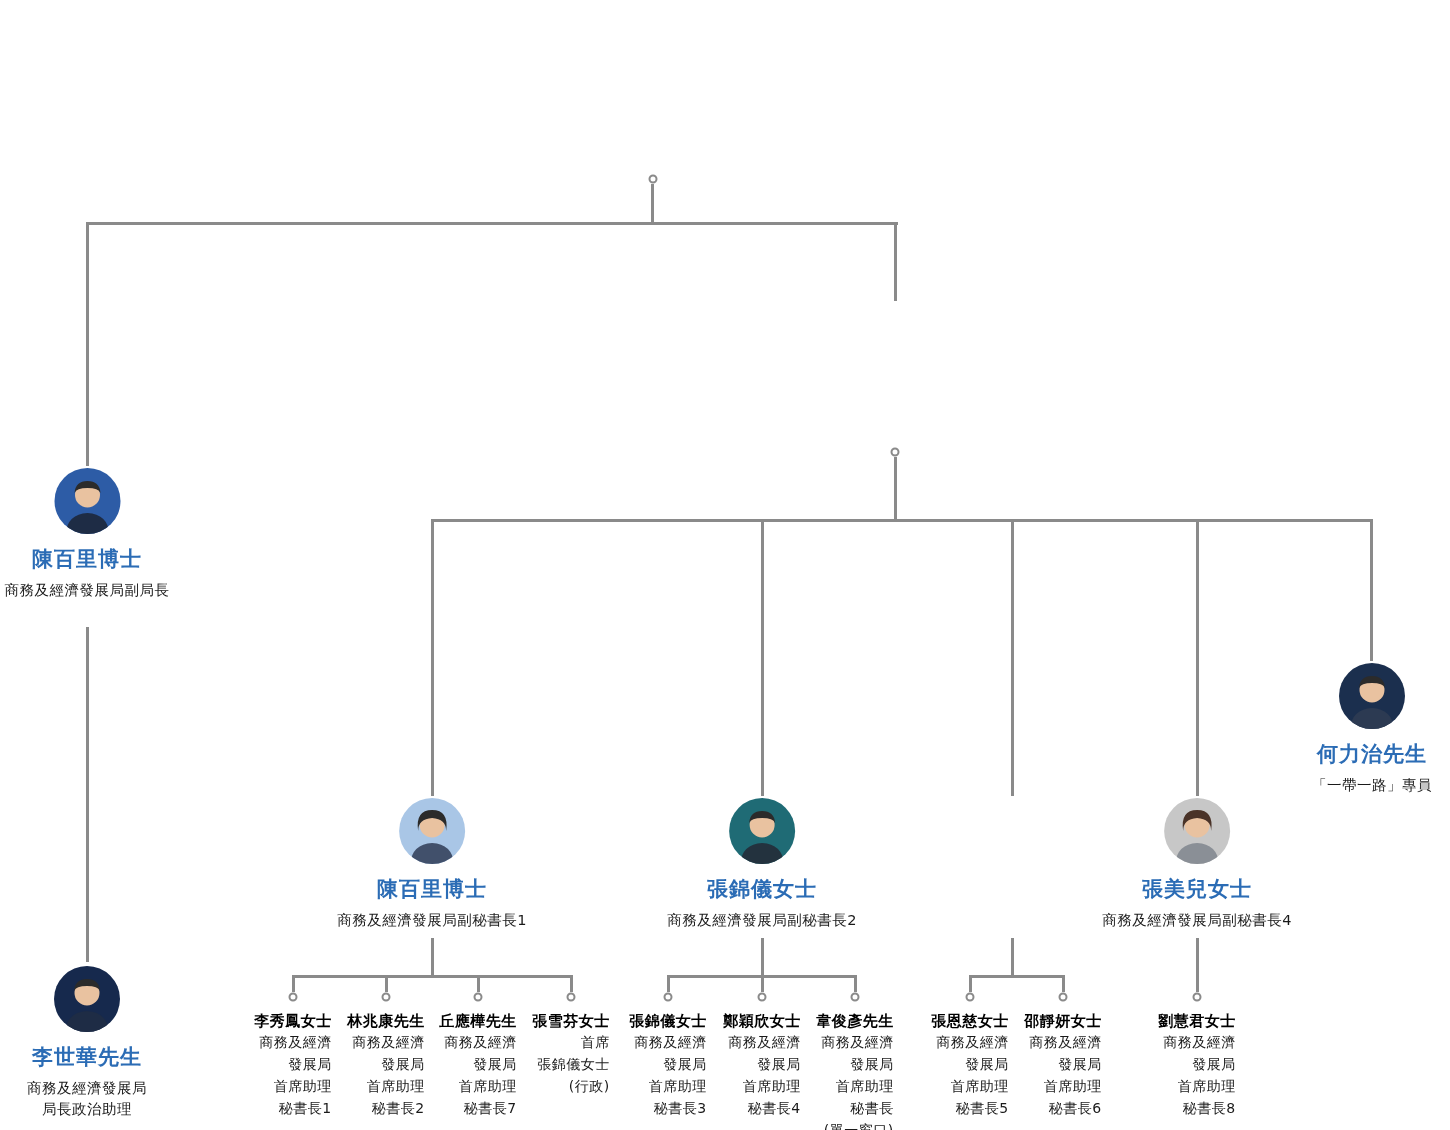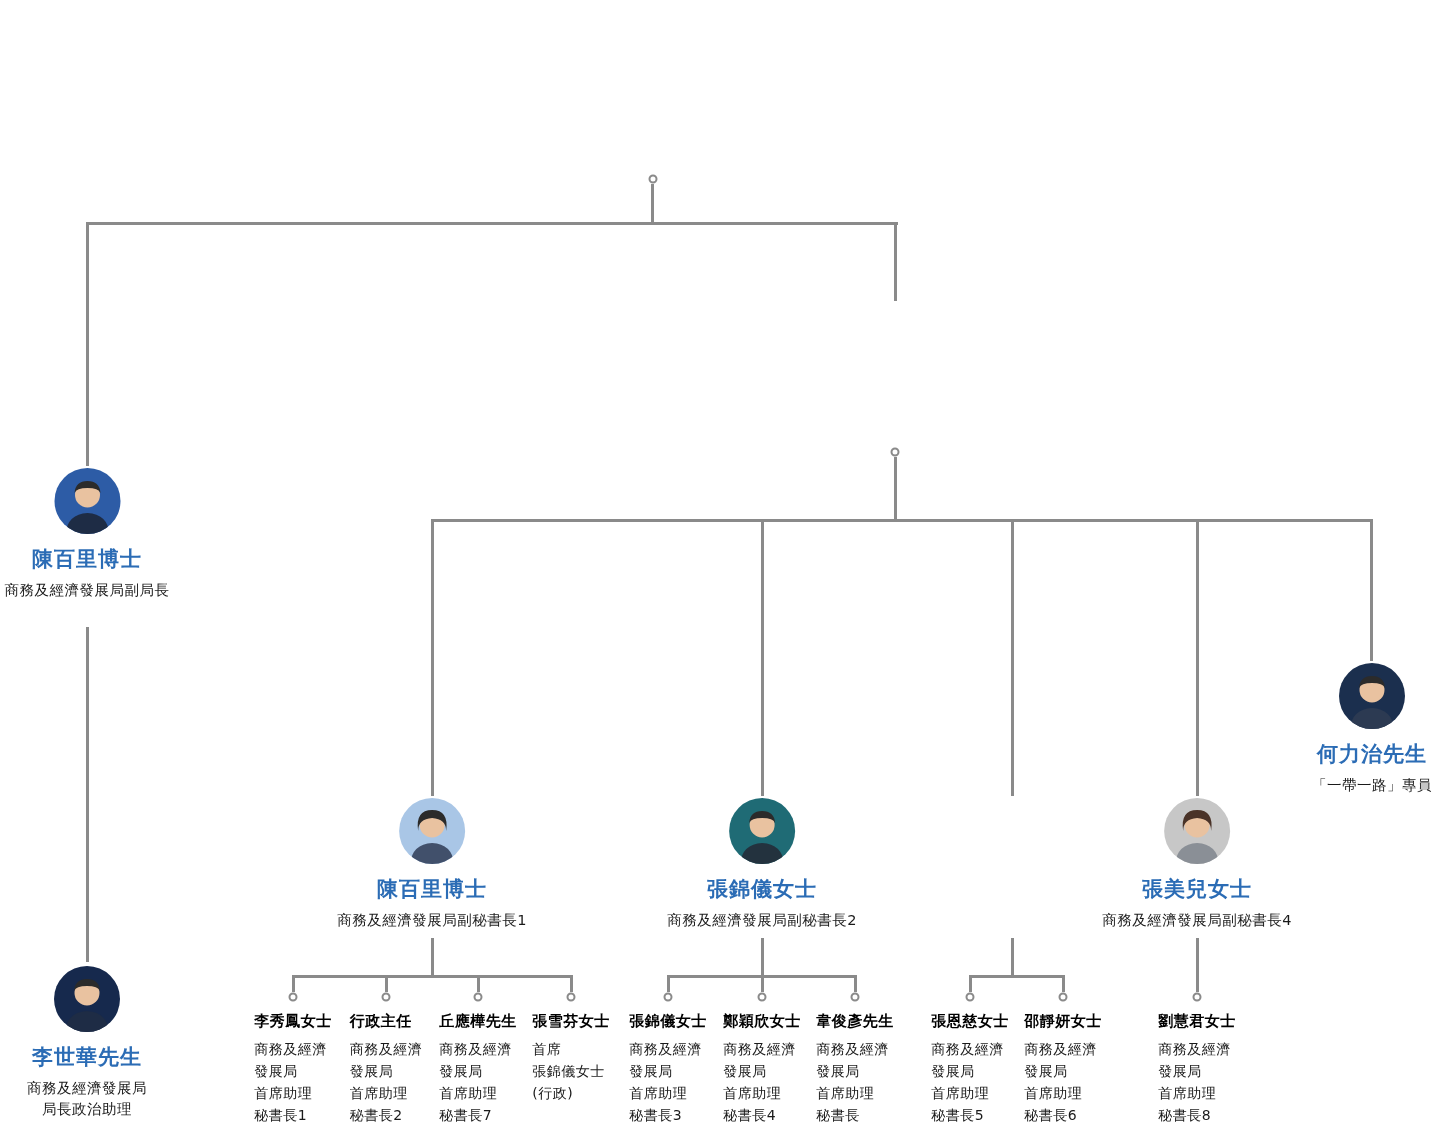--- a/index.html
+++ b/index.html
@@ -31,23 +31,23 @@
   .p-name{
     margin-top:13px;font-size:21px;font-weight:bold;color:var(--accent);
     letter-spacing:1px;line-height:1.15;
   }
   .p-title{
     margin-top:9px;font-size:14.5px;color:var(--text);
     letter-spacing:0.5px;line-height:1.45;font-weight:500;
   }
 
   
-  .leaf{position:absolute;transform:translateX(-50%);text-align:left;white-space:nowrap;}
+  .leaf{position:absolute;transform:translateX(-50%);text-align:right;white-space:nowrap;}
   .l-name{font-size:15px;font-weight:bold;color:#000;letter-spacing:0.5px;}
-  .l-title{margin-top:7px;font-size:14px;color:var(--text);line-height:22px;letter-spacing:0.5px;}
+  .l-title{font-size:14px;color:var(--text);line-height:22px;letter-spacing:0.5px;}
 </style>
 </head>
 <body>
 
 <div id="stage">
 
   <div class="ring" style="left:653px;top:179px"></div>
   <div class="vline" style="left:651px;top:184px;height:40px"></div>
   <div class="hline" style="left:86px;top:222px;width:812px"></div>
   <div class="vline" style="left:86px;top:222px;height:244px"></div>
@@ -186,21 +186,21 @@
     <div class="l-name">李秀鳳女士</div>
     <div class="l-title">
       <div>商務及經濟</div>
       <div>發展局</div>
       <div>首席助理</div>
       <div>秘書長1</div>
     </div>
   </div>
 
   <div class="leaf" style="left:386px;top:1012px">
-    <div class="l-name">行政主任</div>
+    <div class="l-name">林兆康先生</div>
     <div class="l-title">
       <div>商務及經濟</div>
       <div>發展局</div>
       <div>首席助理</div>
       <div>秘書長2</div>
     </div>
   </div>
 
   <div class="leaf" style="left:478px;top:1012px">
     <div class="l-name">丘應樺先生</div>

